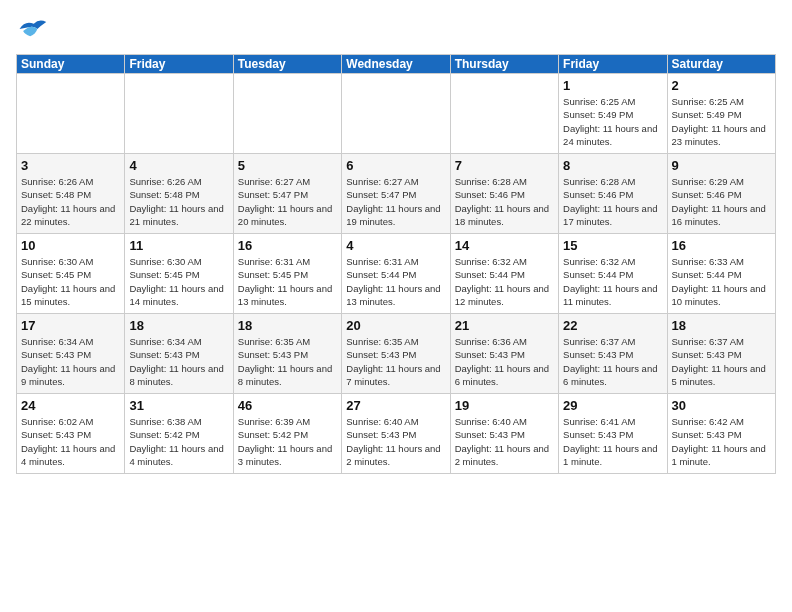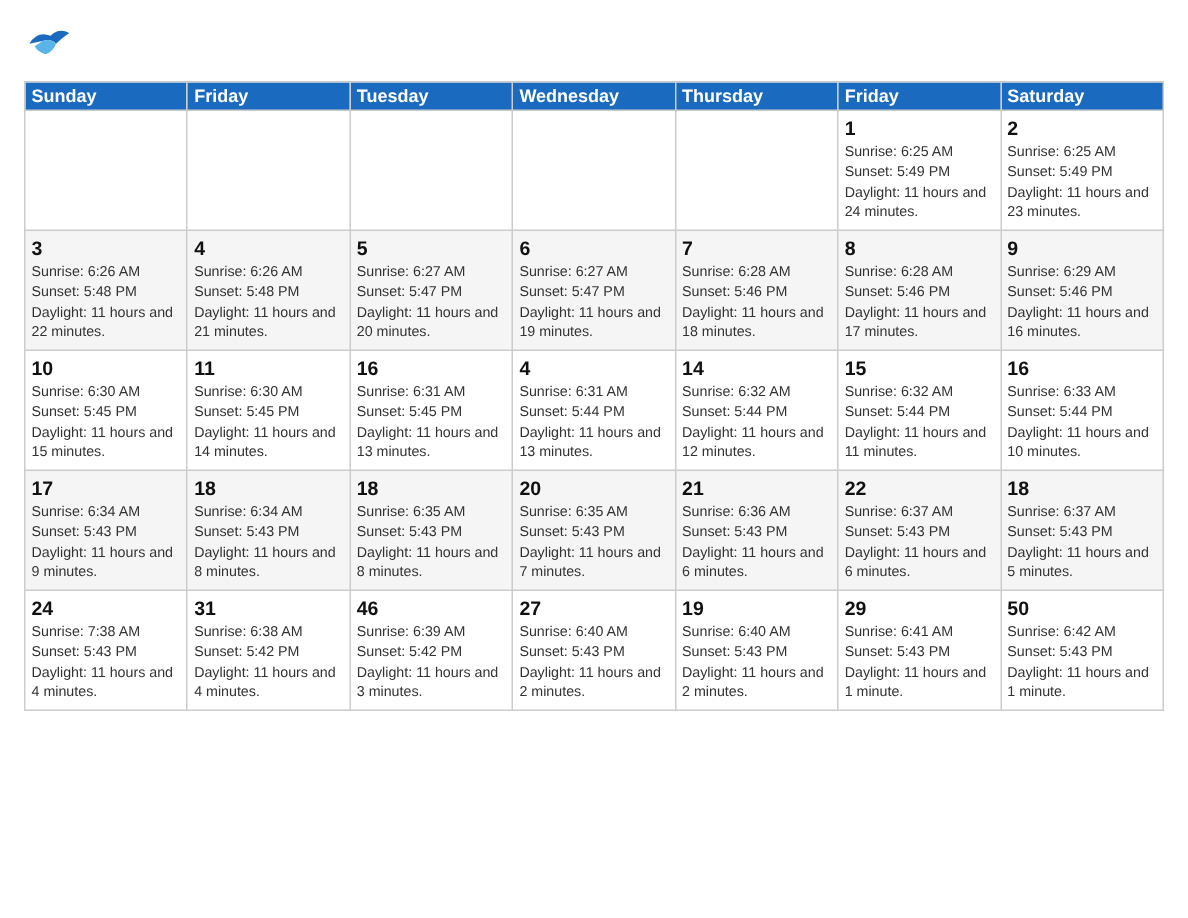--- a/index.html
+++ b/index.html
@@ -266,21 +266,21 @@
         <td>
           <span class="day-num">18</span>
           <div class="day-info">Sunrise: 6:37 AM
 Sunset: 5:43 PM
 Daylight: 11 hours and 5 minutes.</div>
         </td>
       </tr>
       <tr>
         <td>
           <span class="day-num">24</span>
-          <div class="day-info">Sunrise: 7:38 AM
+          <div class="day-info">Sunrise: 6:02 AM
 Sunset: 5:43 PM
 Daylight: 11 hours and 4 minutes.</div>
         </td>
         <td>
           <span class="day-num">31</span>
           <div class="day-info">Sunrise: 6:38 AM
 Sunset: 5:42 PM
 Daylight: 11 hours and 4 minutes.</div>
         </td>
         <td>
@@ -301,20 +301,20 @@
 Sunset: 5:43 PM
 Daylight: 11 hours and 2 minutes.</div>
         </td>
         <td>
           <span class="day-num">29</span>
           <div class="day-info">Sunrise: 6:41 AM
 Sunset: 5:43 PM
 Daylight: 11 hours and 1 minute.</div>
         </td>
         <td>
-          <span class="day-num">50</span>
+          <span class="day-num">30</span>
           <div class="day-info">Sunrise: 6:42 AM
 Sunset: 5:43 PM
 Daylight: 11 hours and 1 minute.</div>
         </td>
       </tr>
     </tbody>
 </table>
 
 </body></html>

